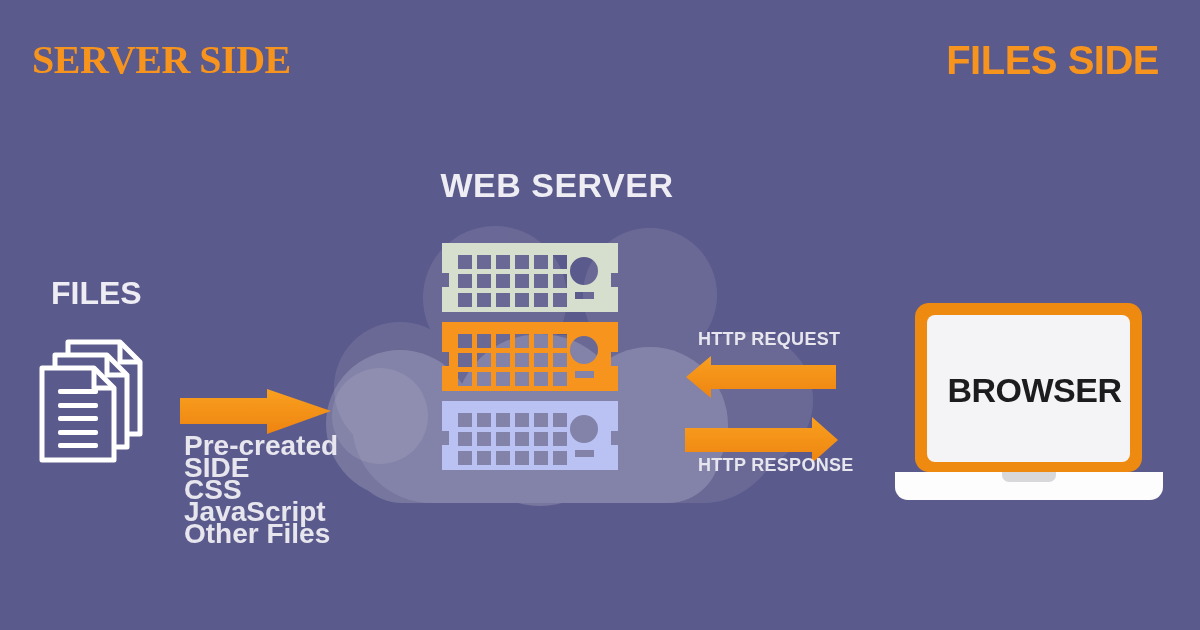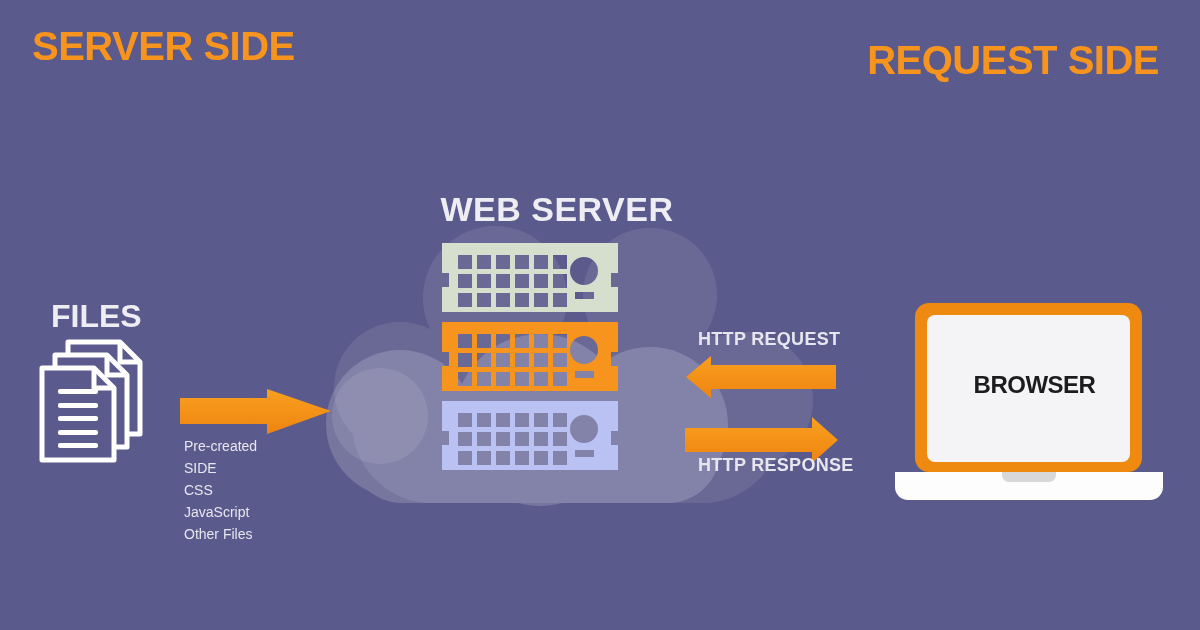--- a/index.html
+++ b/index.html
@@ -11,32 +11,32 @@
   }
   html,body{margin:0;padding:0;}
   body{font-family:"Liberation Sans","DejaVu Sans",sans-serif;background:#2b2b2b;}
   .stage{
     position:relative;width:1200px;height:630px;overflow:hidden;
     background:var(--bg);
   }
   .stage svg{position:absolute;left:0;top:0;}
   .label{position:absolute;font-weight:700;line-height:1;white-space:nowrap;}
   .side-title{font-size:40px;color:var(--accent);letter-spacing:-0.5px;}
-  .server-side{left:32px;top:26px;}
+  .server-side{left:32px;top:40px;font-family:Liberation Serif, serif;}
   .client-side{right:41px;top:40px;text-align:right;}
   .web-server-title{left:407px;top:168px;width:300px;text-align:center;
-    font-size:34px;color:var(--text-light);letter-spacing:0.5px;margin-top:24px;}
-  .files-title{left:51px;top:300px;font-size:32px;color:var(--text-light);}
-  .files-list{position:absolute;left:184px;top:435px;font-weight:400;
-    font-size:14px;line-height:22px;color:var(--text-muted);}
+    font-size:34px;color:var(--text-light);letter-spacing:0.5px;}
+  .files-title{left:51px;top:277px;font-size:32px;color:var(--text-light);}
+  .files-list{position:absolute;left:184px;top:435px;font-weight:700;
+    font-size:28px;line-height:22px;color:var(--text-muted);}
   .http-label{font-size:18px;color:var(--text-muted);letter-spacing:0.3px;}
   .http-request{left:698px;top:330px;text-align:center;}
   .http-response{left:698px;top:456px;text-align:right;}
   .browser-label{left:927px;top:373px;width:215px;text-align:center;
-    font-size:24px;color:var(--text-dark);letter-spacing:-0.5px;}
+    font-size:34px;color:var(--text-dark);letter-spacing:-0.5px;}
 </style>
 </head>
 <body>
 
 <div class="stage">
 
   <svg width="1200" height="630" viewBox="0 0 1200 630" aria-hidden="true">
     <defs>
       <linearGradient id="og" x1="0" y1="0" x2="0" y2="1">
         <stop offset="0" style="stop-color:var(--arrow-light)"></stop>
@@ -102,21 +102,21 @@
 
     <g>
       <rect x="915" y="303" width="227" height="169" rx="14" style="fill:var(--laptop-orange)"></rect>
       <rect x="927" y="315" width="203" height="147" rx="8" style="fill:var(--screen-white)"></rect>
       <path d="M895 472h268v15a13 13 0 0 1 -13 13H908a13 13 0 0 1 -13 -13Z" style="fill:var(--base-white)"></path>
       <path d="M1002 472h54v3a7 7 0 0 1 -7 7h-40a7 7 0 0 1 -7 -7Z" style="fill:var(--notch-gray)"></path>
     </g>
   </svg>
 
   <div class="label side-title server-side">SERVER SIDE</div>
-  <div class="label side-title client-side">REQUEST SIDE</div>
+  <div class="label side-title client-side">FILES SIDE</div>
 
   <div class="label web-server-title">WEB SERVER</div>
 
   <div class="label files-title">FILES</div>
 
   <div class="files-list">
     <div>Pre-created</div>
     <div>SIDE</div>
     <div>CSS</div>
     <div>JavaScript</div>

